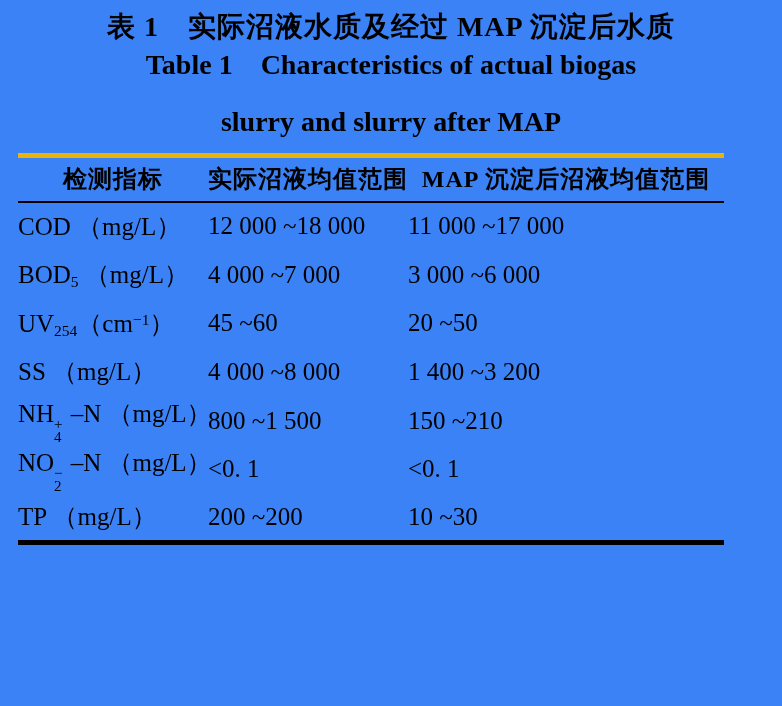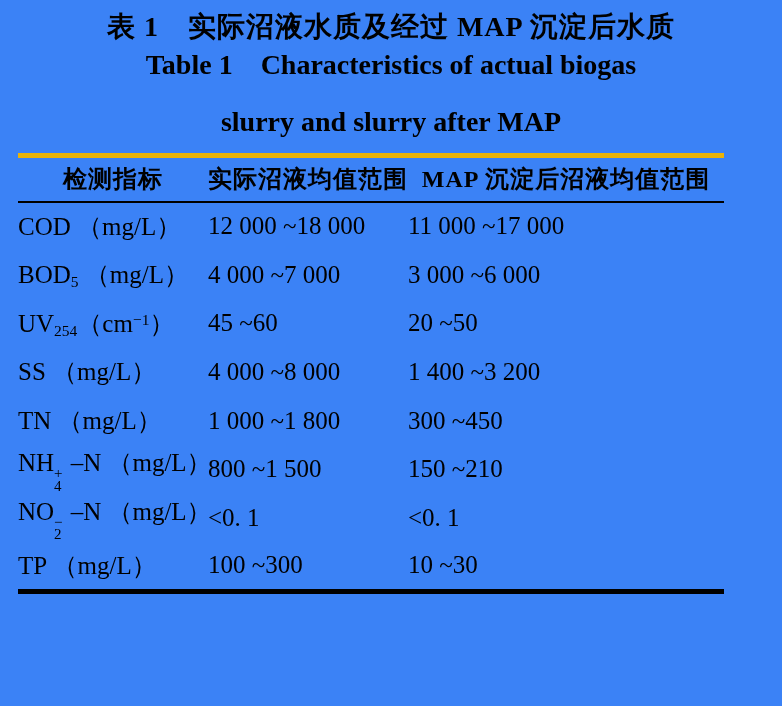--- a/index.html
+++ b/index.html
@@ -131,42 +131,37 @@
             <td>UV<sub>254</sub>（cm<sup>−1</sup>）</td>
             <td>45 ~60</td>
             <td>20 ~50</td>
           </tr>
           <tr>
             <td>SS （mg/L）</td>
             <td>4 000 ~8 000</td>
             <td>1 400 ~3 200</td>
           </tr>
           <tr>
-            <td>TN （mg/L）</td>
-            <td>1 000 ~1 800</td>
-            <td>300 ~450</td>
-          </tr>
-          <tr>
             <td>NH<span class="ss">
                 <span class="ss-sup">+</span>
                 <span class="ss-sub">4</span>
               </span> –N （mg/L）</td>
             <td>800 ~1 500</td>
             <td>150 ~210</td>
           </tr>
           <tr>
             <td>NO<span class="ss">
                 <span class="ss-sup">−</span>
                 <span class="ss-sub">2</span>
               </span> –N （mg/L）</td>
             <td>&lt;0. 1</td>
             <td>&lt;0. 1</td>
           </tr>
           <tr>
             <td>TP （mg/L）</td>
-            <td>100 ~300</td>
+            <td>200 ~200</td>
             <td>10 ~30</td>
           </tr>
         </tbody>
     </table>
   </div>
 
 </div>
 
 </body></html>

